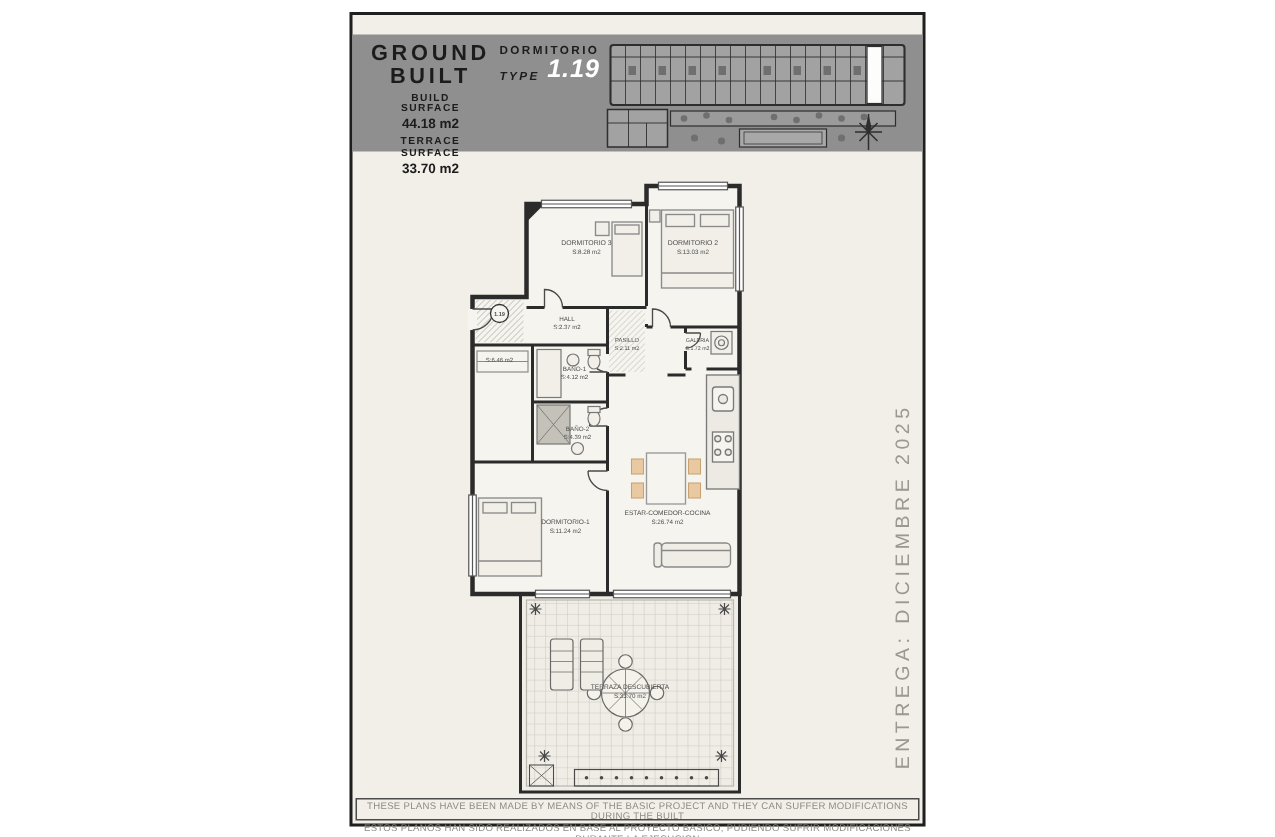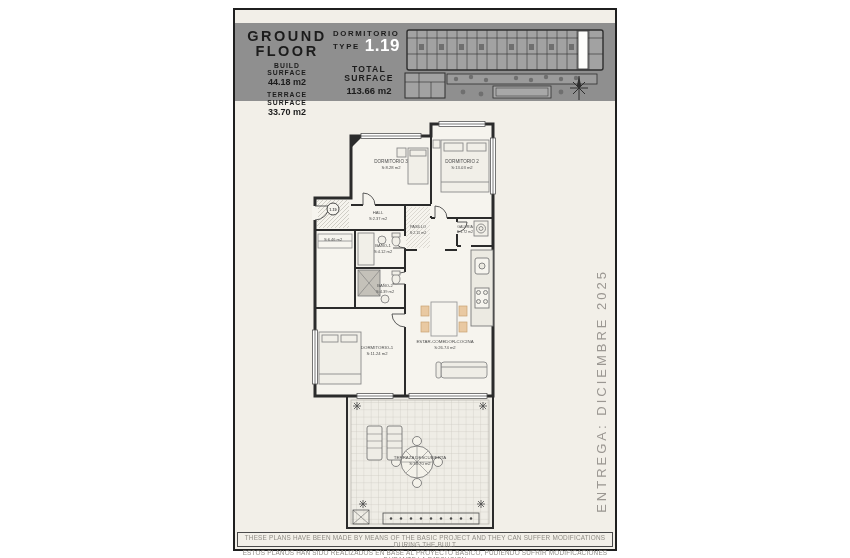--- a/index.html
+++ b/index.html
@@ -9,21 +9,21 @@
          border:2px solid #1f1f1f;box-sizing:border-box;}
   
   .band{position:absolute;left:0;top:13px;width:100%;height:78px;background:#8f8f8f;}
   .col-left{position:absolute;left:8px;top:6px;width:88px;text-align:center;color:#1c1c1c;}
   .big-title{font-size:14.5px;font-weight:700;letter-spacing:2.5px;line-height:15px;}
   .sm-lbl{font-size:6.8px;font-weight:700;letter-spacing:1px;line-height:7.2px;}
   .sm-val{font-size:9px;font-weight:700;line-height:10px;margin-top:1px;}
   .mt4{margin-top:4px;} .mt3{margin-top:3px;}
   .col-mid{position:absolute;left:98px;top:7px;width:92px;color:#1c1c1c;}
   .apt-line{font-size:7.8px;font-weight:700;letter-spacing:1.6px;line-height:8.5px;}
-  .apt-row{display:flex;align-items:center;}
+  .apt-row{display:flex;align-items:flex-end;font-style:italic;}
   .apt-num{font-size:17px;font-weight:700;color:#ffffff;margin-left:5px;margin-top:-3px;letter-spacing:.5px;}
   .total-block{margin-top:9px;text-align:center;width:72px;}
   .total-lbl{font-size:8.6px;font-weight:700;letter-spacing:1.2px;line-height:9px;}
   .total-val{font-size:9.5px;font-weight:700;margin-top:2px;}
   .site-svg{position:absolute;right:2px;top:1px;}
   
   .plan-svg{position:absolute;left:70px;top:100px;}
   .plan-svg text{font-family:"Liberation Sans",sans-serif;fill:#4e4e4e;}
   
   .side-note{position:absolute;right:6px;bottom:36px;writing-mode:vertical-rl;transform:rotate(180deg);
@@ -35,38 +35,33 @@
 </style>
 </head>
 <body>
 
 <div class="canvas">
   <div class="paper">
 
     <div class="band">
       <div class="col-left">
         <div class="big-title">GROUND</div>
-        <div class="big-title">FLOOR</div>
+        <div class="big-title">BUILT</div>
         <div class="sm-lbl mt3">BUILD</div>
         <div class="sm-lbl">SURFACE</div>
         <div class="sm-val">44.18 m2</div>
         <div class="sm-lbl mt4">TERRACE</div>
         <div class="sm-lbl">SURFACE</div>
         <div class="sm-val">33.70 m2</div>
       </div>
       <div class="col-mid">
         <div class="apt-line">DORMITORIO</div>
         <div class="apt-row">
           <div class="apt-line">TYPE</div>
           <div class="apt-num">1.19</div>
-        </div>
-        <div class="total-block">
-          <div class="total-lbl">TOTAL</div>
-          <div class="total-lbl">SURFACE</div>
-          <div class="total-val">113.66 m2</div>
         </div>
       </div>
 
       <svg class="site-svg" width="212" height="78" viewBox="0 0 212 78">
         <g stroke="#2e2e2e" fill="none">
           <rect x="6" y="6" width="196" height="40" rx="2" fill="#a2a2a2" stroke-width="1.4"></rect>
           <line x1="6" y1="14" x2="202" y2="14" stroke-width=".6"></line>
           <line x1="6" y1="30" x2="202" y2="30" stroke-width=".6"></line>
 
           <g stroke-width=".55">

